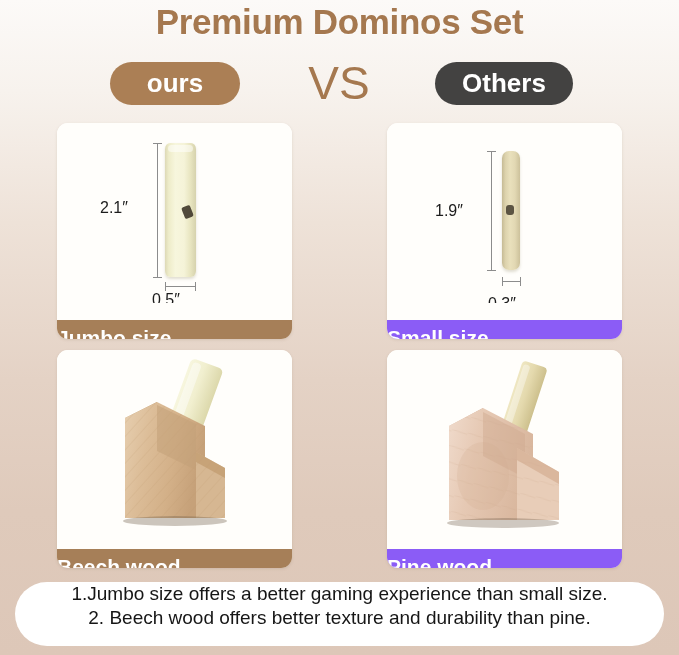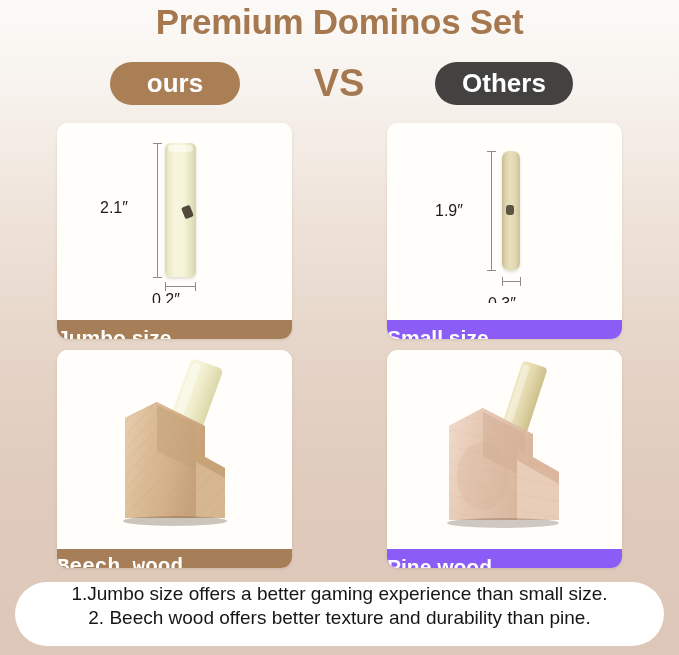--- a/index.html
+++ b/index.html
@@ -71,38 +71,38 @@
     background: #434241;
   }
   .vs {
     position: absolute;
     top: 0;
     left: 289px;
     width: 100px;
     height: 43px;
     line-height: 43px;
     text-align: center;
-    font-size: 38px;
-    font-weight: bold;
+    font-size: 46px;
+    font-weight: normal;
     color: #a5784f;
     text-shadow: 0 1px 0 rgba(255,255,255,0.4);
   }
 
   
   .card {
     position: absolute;
     width: 235px;
     border-radius: 11px;
     overflow: hidden;
     background: #fffefb;
     box-shadow: 0 1px 3px rgba(120,92,70,0.16);
   }
   .card-tl { left: 57px;  top: 123px; height: 216px; }
   .card-tr { left: 387px; top: 123px; height: 216px; }
-  .card-bl { left: 57px;  top: 350px; height: 218px; font-family: Liberation Mono, monospace; }
+  .card-bl { left: 57px;  top: 350px; height: 218px; }
   .card-br { left: 387px; top: 350px; height: 218px; }
 
   .card-body {
     position: relative;
     height: 180px;
     background: #fffefb;
     overflow: hidden;
   }
   .card-bl .card-body, .card-br .card-body { height: 182px; }
 
@@ -277,21 +277,21 @@
   <div class="card card-tl">
     <div class="card-body">
 
       <div class="domino-jumbo"></div>
       <div class="pip-jumbo"></div>
 
       <div class="dim-v dimv-jumbo"></div>
       <div class="dim-h dimh-jumbo"></div>
 
       <div class="dim-text dimv-jumbo-txt">2.1″</div>
-      <div class="dim-text dimh-jumbo-txt">0.2″</div>
+      <div class="dim-text dimh-jumbo-txt">0.5″</div>
     </div>
     <div class="card-label label-ours">Jumbo size</div>
   </div>
 
   <div class="card card-tr">
     <div class="card-body">
 
       <div class="domino-small"></div>
       <div class="pip-small"></div>
 

